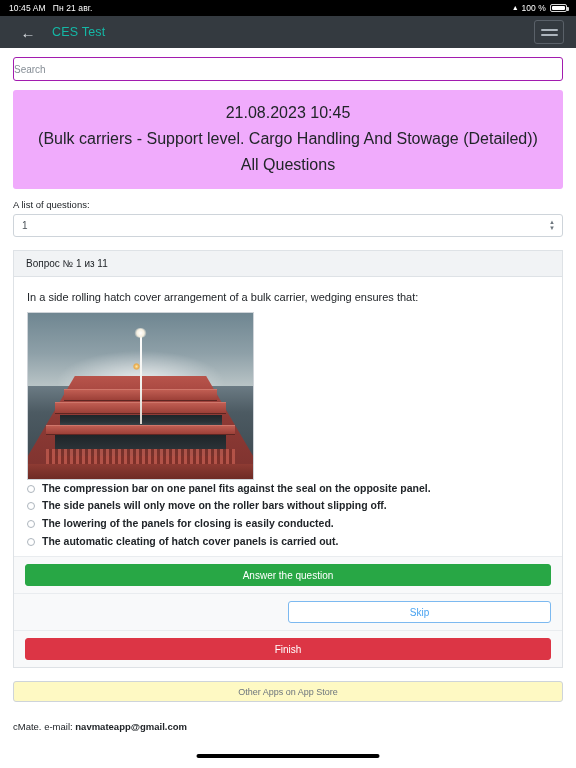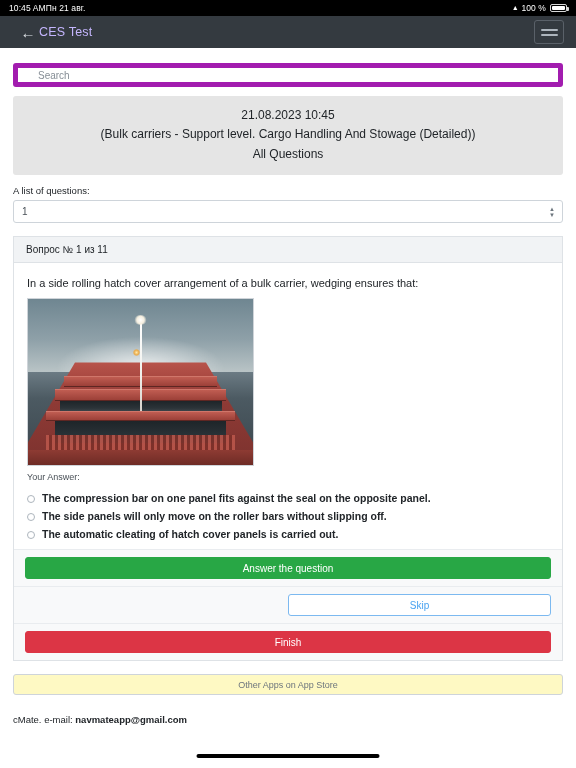--- a/index.html
+++ b/index.html
@@ -16,21 +16,21 @@
   .statusbar {
     height: 16px;
     background: #000000;
     color: #ffffff;
     display: flex;
     align-items: center;
     padding: 0 9px;
     font-size: 8.5px;
     letter-spacing: .1px;
   }
-  .sb-left { display:flex; align-items:flex-end; }
+  .sb-left { display:flex; align-items:flex-end; gap:7px; }
   .sb-spacer { flex: 1 1 auto; }
   .sb-right { display:flex; align-items:center; gap:4px; }
   .wifi-glyph { font-size: 8px; line-height: 1; display:inline-block; }
   .battery {
     width: 17px; height: 8px;
     border: 1px solid #d8d8d8; border-radius: 2px;
     position: relative; display:inline-block;
   }
   .battery::after {
     content:""; position:absolute; right:-2.5px; top:2px;
@@ -45,60 +45,60 @@
     display: flex;
     align-items: center;
     padding: 0 12px 0 20px;
     color: #f8f9fa;
   }
   .back-arrow {
     font-size: 15px; line-height:1; color:#dee2e6; cursor:pointer;
     width: 16px; text-align:center;
   }
   .nav-title {
-    margin-left: 3px;
+    margin-left: 16px;
     font-size: 12.5px;
-    color: #c4b5fd;
+    color: #14b8a6;
     letter-spacing: .2px;
   }
   .nav-spacer { flex:1 1 auto; }
   .hamburger {
     width: 30px; height: 24px;
     border: 1px solid #5a6169;
     border-radius: 3px;
     display:flex; flex-direction:column; align-items:center; justify-content:center;
     gap: 3px; cursor:pointer;
   }
   .hamburger span { display:block; width: 17px; height: 2px; background: #adb5bd; border-radius:1px; }
 
   
   .page { padding: 0 13px; background:#ffffff; }
 
   .search-input {
     width: 100%;
     height: 24px;
-    border: 5px solid #a21caf;
+    border: 1px solid #a21caf;
     border-radius: 3px;
     background: #ffffff;
     font-family: "Liberation Sans", sans-serif;
     font-size: 10px;
     color: #495057;
-    padding: 0 20px;
-    margin-top: 15px;
+    padding: 0 0;
+    margin-top: 9px;
     outline: none;
   }
   .search-input::placeholder { color:#868e96; }
 
   .info-panel {
     margin-top: 9px;
-    background: #e5e5e5;
+    background: #f0abfc;
     border-radius: 3px;
     padding: 10px 8px 11px;
     text-align: center;
-    font-size: 12px;
+    font-size: 16px;
     line-height: 1.62;
     color: #212529;
   }
 
   .field-label {
     font-size: 9.5px;
     color: #212529;
     margin-top: 10px;
     margin-bottom: 4px;
   }
@@ -329,33 +329,36 @@
         <div class="hold" style="left:14%;right:14%;top:61.5%;height:6%;"></div>
         <div class="hatch" style="left:8%;right:8%;top:67.5%;height:6%;"></div>
         <div class="hold" style="left:12%;right:12%;top:73.5%;height:13%;"></div>
         <div class="rail"></div>
         <div class="fore"></div>
         <div class="mast"></div>
         <div class="mastlight"></div>
         <div class="lamp"></div>
       </div>
 
-      <div class="your-answer">Your Answer:</div>
 
       <div class="options">
         <label class="option">
           <span class="radio"></span>
           <span class="option-label">The compression bar on one panel fits against the seal on the opposite panel.</span>
         </label>
         <label class="option">
           <span class="radio"></span>
           <span class="option-label">The side panels will only move on the roller bars without slipping off.</span>
         </label>
         <label class="option">
           <span class="radio"></span>
+          <span class="option-label">The lowering of the panels for closing is easily conducted.</span>
+        </label>
+        <label class="option">
+          <span class="radio"></span>
           <span class="option-label">The automatic cleating of hatch cover panels is carried out.</span>
         </label>
       </div>
     </div>
 
     <div class="actions">
       <div class="action-row row-pad">
         <div class="btn btn-success">Answer the question</div>
       </div>
       <div class="action-row row-pad">

